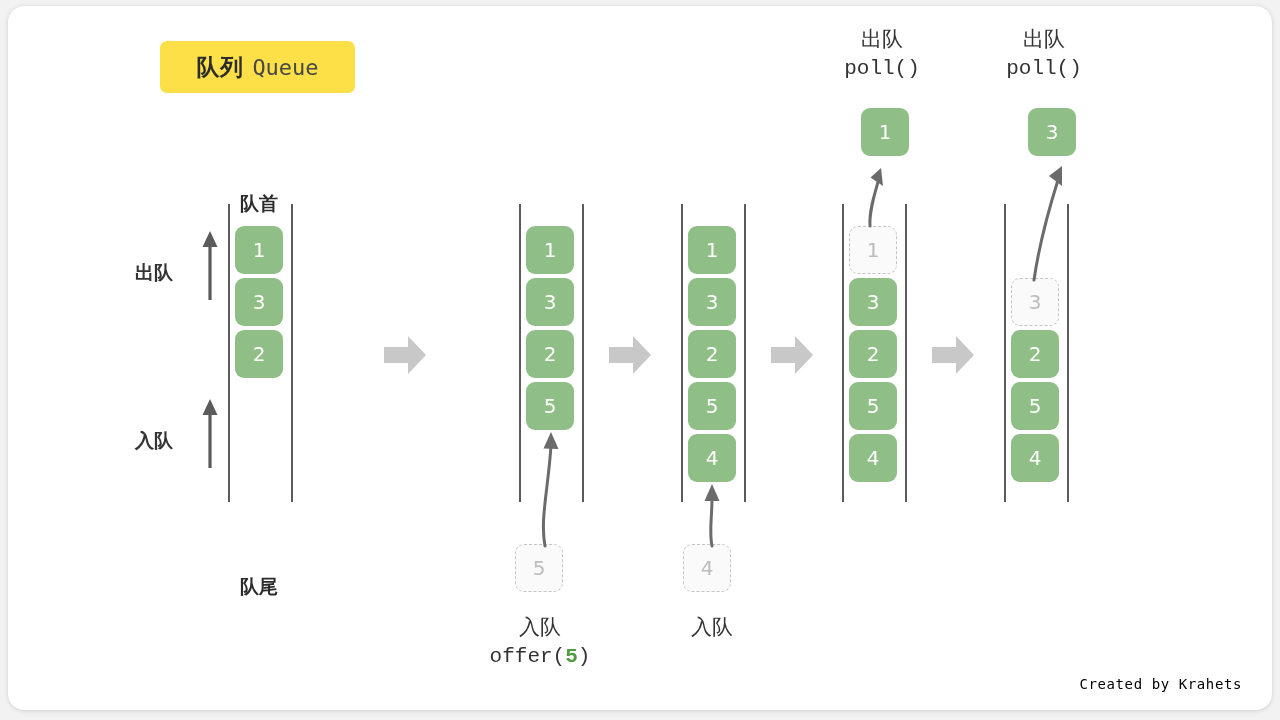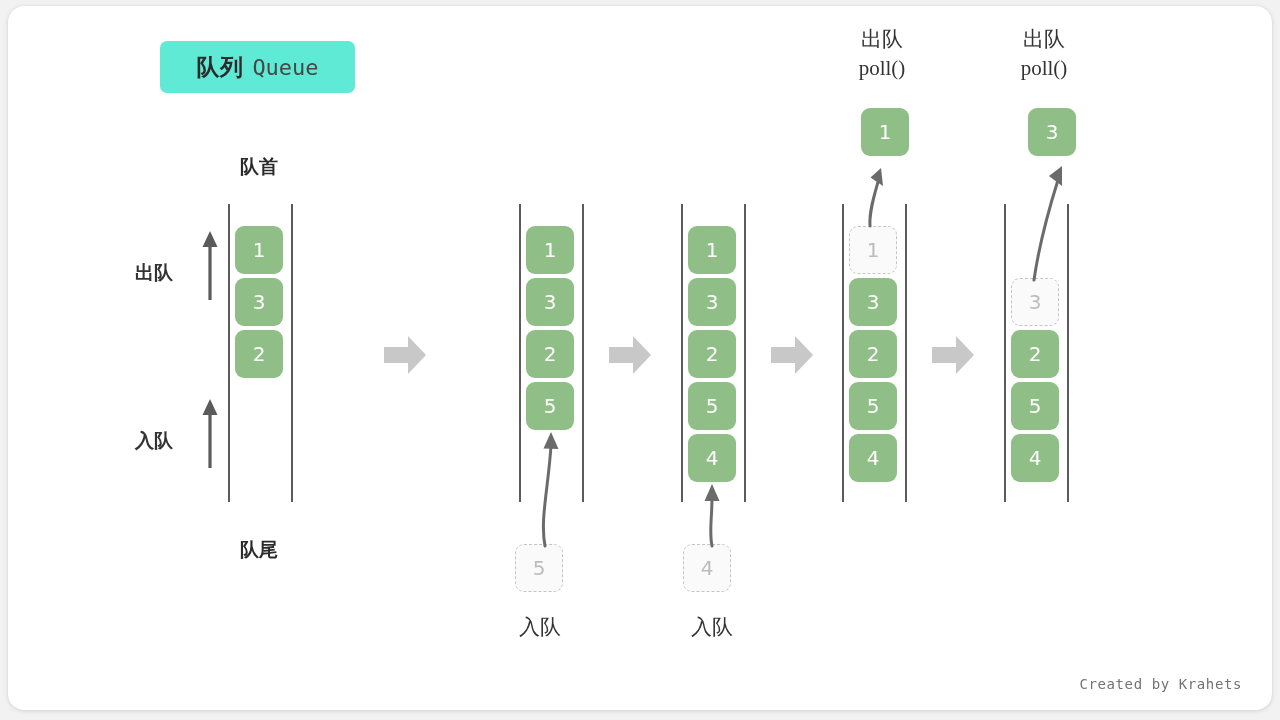--- a/index.html
+++ b/index.html
@@ -33,21 +33,21 @@
   }
 
   .abs { position: absolute; }
 
   
   #title-chip {
     left: 168px;
     top: 47px;
     width: 195px;
     height: 52px;
-    background: #5eead4;
+    background: #fde047;
     border-radius: 7px;
     display: flex;
     align-items: center;
     justify-content: center;
     gap: 9px;
   }
   #title-chip .cn {
     font-size: 23px;
     font-weight: bold;
     color: #2b2b2b;
@@ -60,20 +60,21 @@
     text-align: right;
   }
 
   
   .col-head {
     font-size: 19px;
     font-weight: bold;
     color: #2b2b2b;
     text-align: center;
     white-space: nowrap;
+    margin-top: 37px;
   }
 
   
   .side-label {
     font-size: 19px;
     font-weight: bold;
     color: #333333;
     white-space: nowrap;
   }
 
@@ -114,35 +115,35 @@
     line-height: 1.42;
   }
   .op-caption .cn {
     font-size: 21px;
     color: #333333;
     display: block;
   }
   .op-caption .code {
     font-size: 21px;
     color: #333333;
-    font-family: Liberation Serif, serif;
+    font-family: Liberation Mono, monospace;
     display: block;
   }
   .op-caption .code em {
     font-style: normal;
     color: #4f9a42;
     font-weight: bold;
   }
 
   
   #credit {
     right: 30px;
     bottom: 22px;
     font-size: 14px;
-    color: #737373;
+    color: #000000;
     font-family: "DejaVu Sans Mono", "Liberation Mono", monospace;
     letter-spacing: 0.6px;
   }
 
   svg { display: block; overflow: visible; }
 </style>
 </head>
 <body>
 
 <div id="card"></div>
@@ -198,20 +199,21 @@
   <div class="abs cell ghost" style="left:523px; top:550px;">5</div>
   <div class="abs" style="left:530px; top:430px;">
     <svg width="50" height="125" viewBox="0 0 50 125">
       <path d="M23 122 C 18 96, 26 66, 29 22" stroke="#6b6b6b" stroke-width="3" fill="none" stroke-linecap="round"></path>
       <path d="M29 8 L36.5 25 L21.5 24.5 Z" fill="#6b6b6b"></path>
     </svg>
   </div>
 
   <div class="abs op-caption" style="left:458px; top:618px; width:180px;">
     <span class="cn">入队</span>
+    <span class="code"><span>offer(</span><em>5</em><span>)</span></span>
   </div>
 
   <div class="abs step-arrow" style="left:615px; top:339px;">
     <svg width="46" height="44" viewBox="0 0 46 44">
       <path d="M2 14 H26 V3 L44 22 L26 41 V30 H2 Z" fill="#c8c8c8"></path>
     </svg>
   </div>
 
   <div class="abs rail" style="left:689px; top:210px; height:298px;"></div>
   <div class="abs rail" style="left:752px; top:210px; height:298px;"></div>

